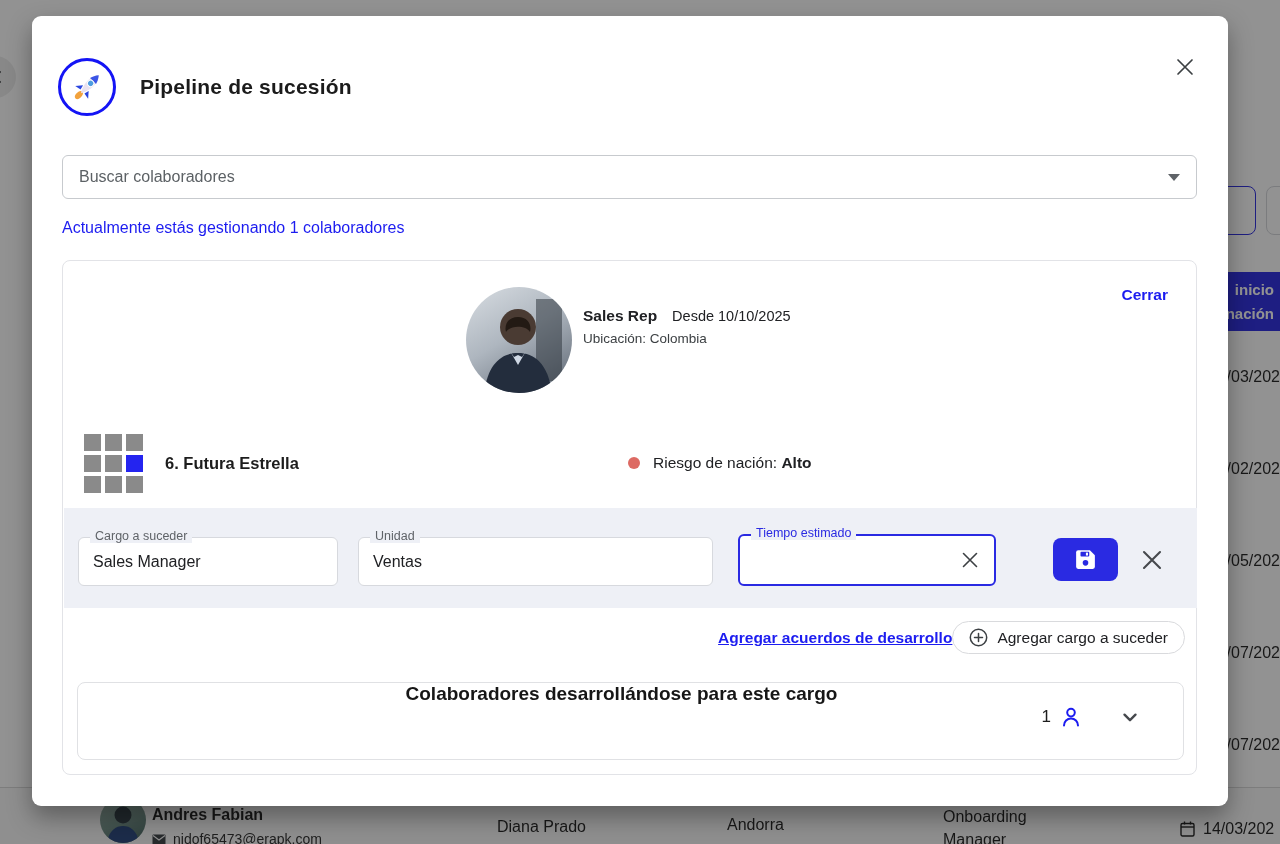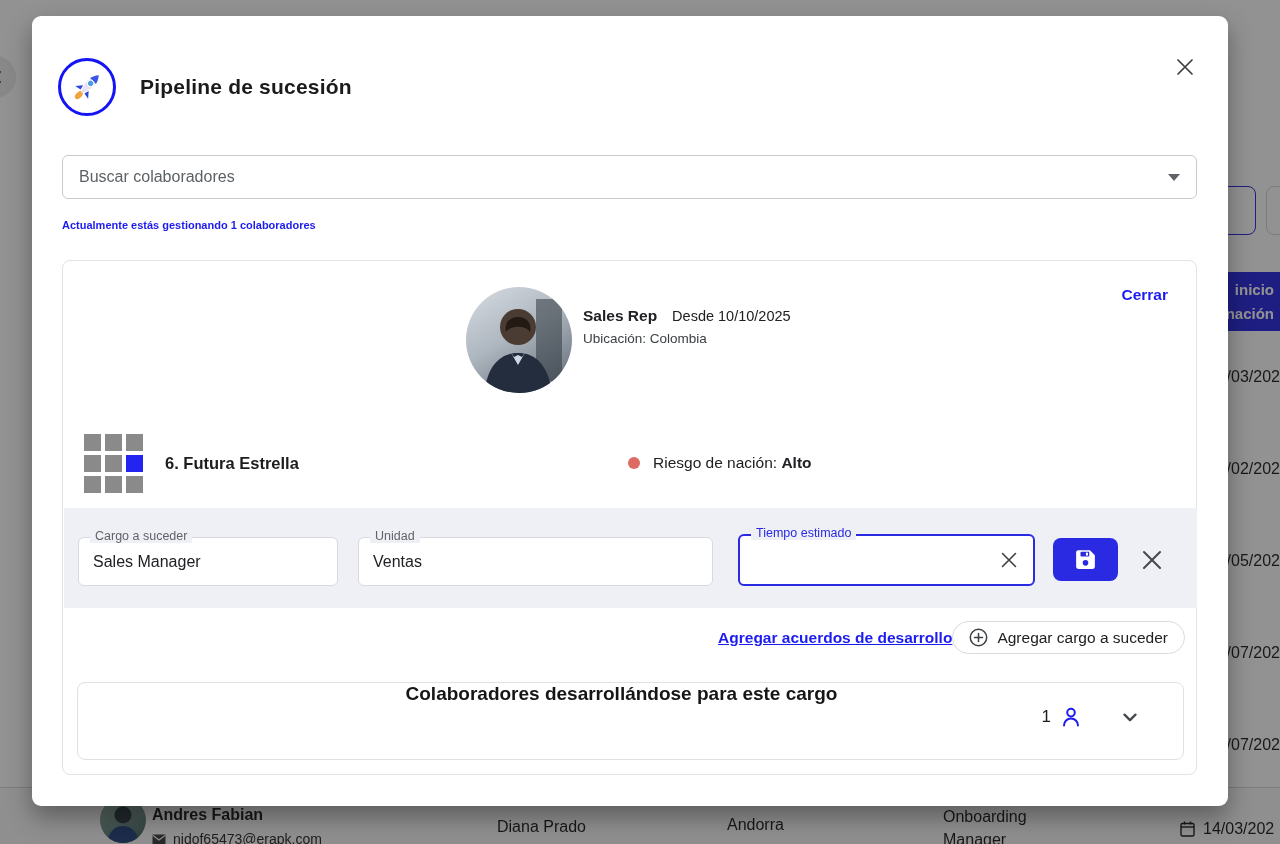--- a/index.html
+++ b/index.html
@@ -48,21 +48,21 @@
   .rocket-ring { width:58px; height:58px; border-radius:50%; border:3px solid #1414f5;
     display:flex; align-items:center; justify-content:center; background:#fff; }
   .modal-title { font-size:21px; font-weight:bold; color:#1b1b1b; letter-spacing:.2px; }
 
   .search-box { left:30px; top:139px; width:1135px; height:44px; border:1px solid #c7cace;
     border-radius:6px; display:flex; align-items:center; padding:0 16px; cursor:text; }
   .search-text { font-size:16px; color:#5c6165; flex:1; }
   .search-caret { width:0; height:0; border-left:6px solid transparent; border-right:6px solid transparent;
     border-top:7px solid #5f6368; }
 
-  .managing-note { left:30px; top:203px; font-size:11px; font-weight:bold; color:var(--link); }
+  .managing-note { left:30px; top:203px; font-size:16px; font-weight:normal; color:var(--link); }
 
   .card { left:30px; top:244px; width:1135px; height:515px; border:1px solid #e2e3e7; border-radius:8px; background:#fff; }
   .card-close { right:28px; top:25px; font-size:15.5px; font-weight:bold; color:var(--link); cursor:pointer; }
 
   .avatar { left:403px; top:26px; width:106px; height:106px; border-radius:50%; overflow:hidden;
     background:linear-gradient(150deg,#d8dde2 0%,#aeb6bf 45%,#5b6470 100%); }
   .person-info { left:520px; top:36px; }
   .person-name { font-size:22px; font-weight:bold; color:var(--link); cursor:pointer; }
   .person-role-row { margin-top:10px; display:flex; align-items:baseline; gap:15px; }
   .person-role { font-size:15.5px; font-weight:bold; color:#202124; }
@@ -81,21 +81,21 @@
   .risk-text b { font-weight:bold; }
 
   .band { left:1px; top:247px; width:1133px; height:100px; background:var(--band); }
   .field { position:absolute; background:#fff; border:1px solid #d7d9de; border-radius:6px; height:49px; }
   .field-label { position:absolute; top:-9px; left:11px; font-size:12.5px; color:#5f6368;
     background:var(--band); padding:0 5px; white-space:nowrap; }
   .field-value { position:absolute; left:14px; top:0; right:30px; height:100%;
     display:flex; align-items:center; font-size:16px; color:#202124; }
   .field-1 { left:14px; top:29px; width:260px; }
   .field-2 { left:294px; top:29px; width:355px; }
-  .field-3 { left:674px; top:26px; width:297px; height:52px; border:2px solid var(--accent); }
+  .field-3 { left:674px; top:26px; width:258px; height:52px; border:2px solid var(--accent); }
   .field-3 .field-label { color:var(--accent); font-weight:500; top:-10px; }
   .field-clear { position:absolute; right:12px; top:50%; transform:translateY(-50%); cursor:pointer;
     width:24px; height:24px; display:flex; align-items:center; justify-content:center; }
   .save-btn { left:989px; top:30px; width:65px; height:43px; background:var(--accent);
     border-radius:8px; display:flex; align-items:center; justify-content:center; cursor:pointer; }
   .cancel-x { left:1072px; top:36px; width:32px; height:32px; display:flex;
     align-items:center; justify-content:center; cursor:pointer; }
 
   .actions-row { right:11px; top:360px; display:flex; align-items:center; }
   .dev-link { font-size:15.5px; font-weight:bold; color:var(--link); text-decoration:underline; cursor:pointer; }

